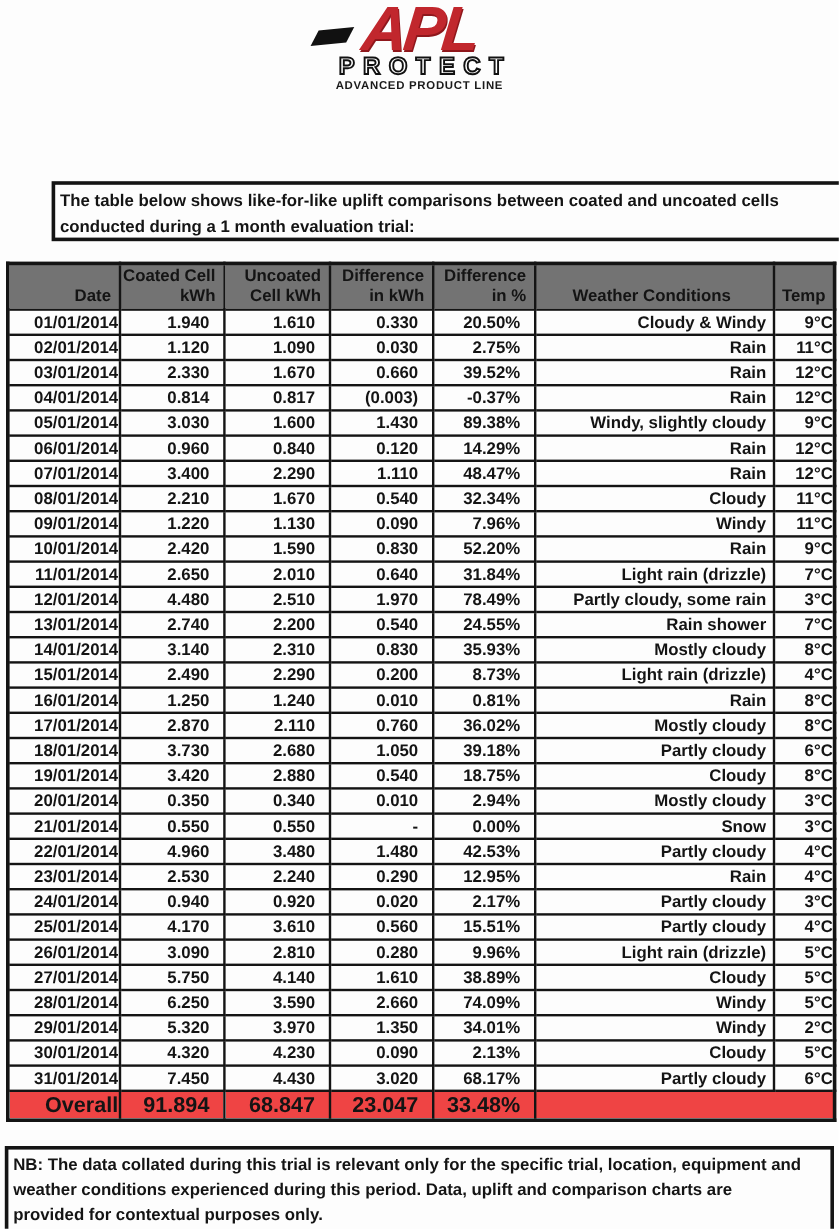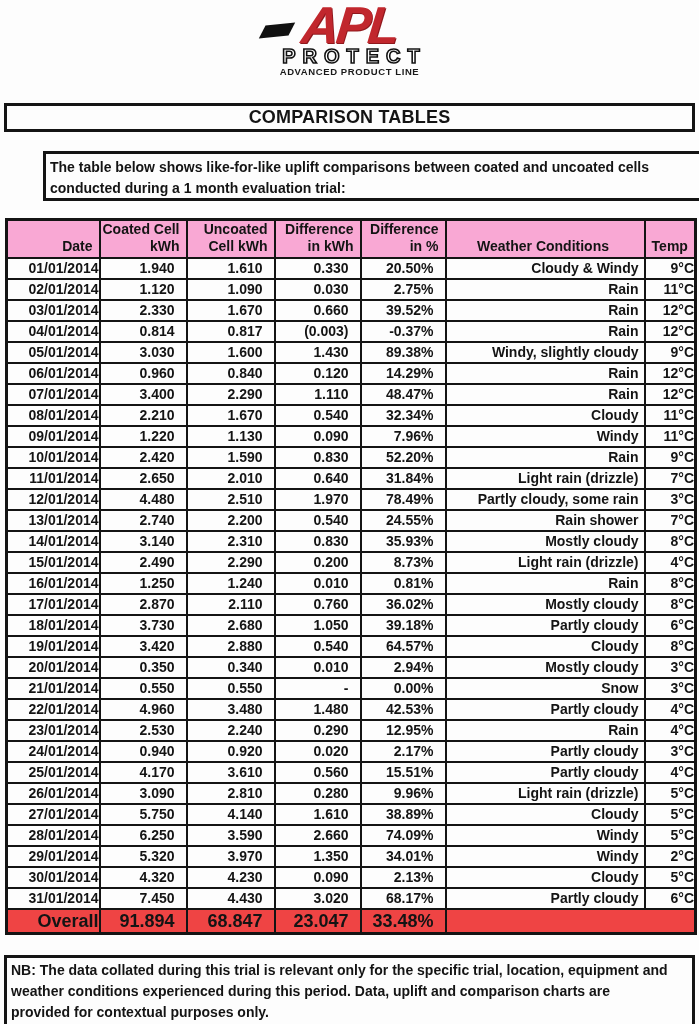--- a/index.html
+++ b/index.html
@@ -36,21 +36,21 @@
   .intro-box { top:151px; height:50px; padding:3px 8px 0 4px;margin-left:39px; }
   .intro-box p, .note-box p { font-size:14px; font-weight:bold; line-height:21px; }
   .note-box { top:955px; height:82px; padding:2px 24px 0 4px; }
 
   
   .tbl-wrap { position:absolute; top:218px; left:5px; }
   table { border-collapse:collapse; table-layout:fixed; width:689px;
           border:3px solid #141414; }
   th, td { border:2px solid #141414; font-weight:bold; overflow:hidden; }
   thead th {
-    background:#f9a8d4; height:36px; vertical-align:bottom;
+    background:#737373; height:36px; vertical-align:bottom;
     font-size:14px; line-height:17px; padding:0 6px 2px 2px;
   }
   tbody td { background:#fdfdfd; height:19px; font-size:14px; line-height:19px; }
   tfoot td { background:#ef4444; height:22px; font-size:18px; line-height:22px; }
 
   th.c0, td.c0 { text-align:right; }
   th.c1, th.c2, th.c3, th.c4 { text-align:right; }
   td.c1, td.c2, td.c3, td.c4 { text-align:right; padding-right:11px; }
   th.c5 { text-align:center; }
   td.c5 { text-align:right; padding-right:5px; }
@@ -62,23 +62,20 @@
 
 <div class="page">
 
   <div class="logo">
     <div class="logo-mark"></div>
     <div class="logo-apl">APL</div>
     <div class="logo-protect">PROTECT</div>
     <div class="logo-tagline">ADVANCED PRODUCT LINE</div>
   </div>
 
-  <div class="box title-box">
-    <span>COMPARISON TABLES</span>
-  </div>
 
   <div class="box intro-box">
     <p>The table below shows like-for-like uplift comparisons between coated and uncoated cells conducted during a 1 month evaluation trial:</p>
   </div>
 
   <div class="tbl-wrap">
     <table>
       <colgroup>
         <col style="width:93px">
           <col style="width:87px">
@@ -260,21 +257,21 @@
             <td class="c3">1.050</td>
             <td class="c4">39.18%</td>
             <td class="c5">Partly cloudy</td>
             <td class="c6">6°C</td>
           </tr>
           <tr>
             <td class="c0">19/01/2014</td>
             <td class="c1">3.420</td>
             <td class="c2">2.880</td>
             <td class="c3">0.540</td>
-            <td class="c4">64.57%</td>
+            <td class="c4">18.75%</td>
             <td class="c5">Cloudy</td>
             <td class="c6">8°C</td>
           </tr>
           <tr>
             <td class="c0">20/01/2014</td>
             <td class="c1">0.350</td>
             <td class="c2">0.340</td>
             <td class="c3">0.010</td>
             <td class="c4">2.94%</td>
             <td class="c5">Mostly cloudy</td>

